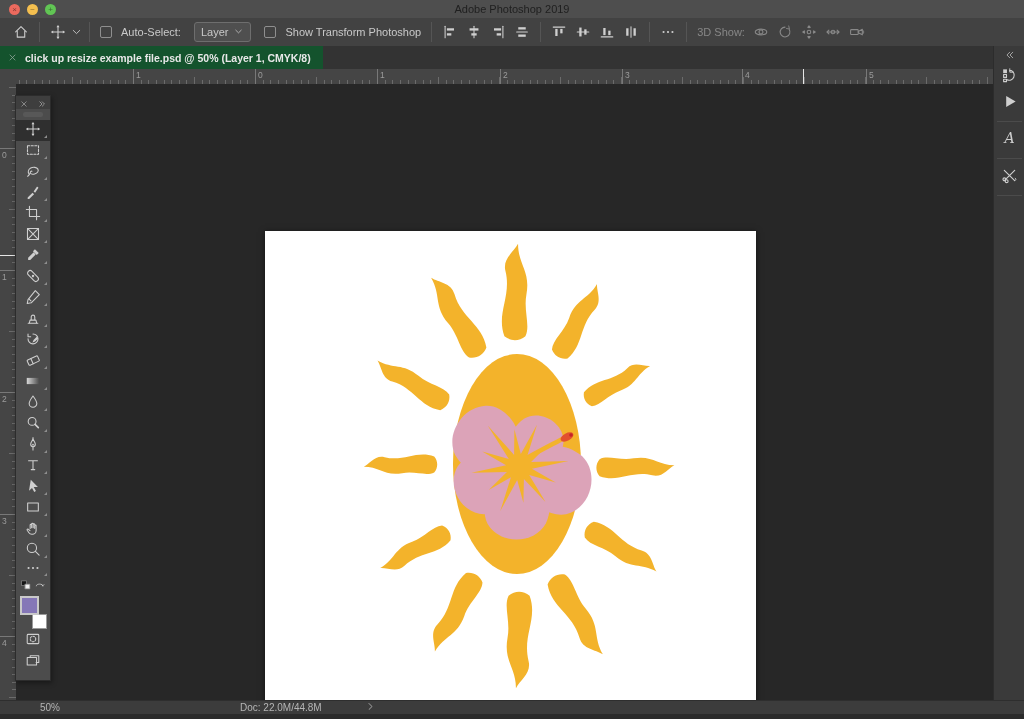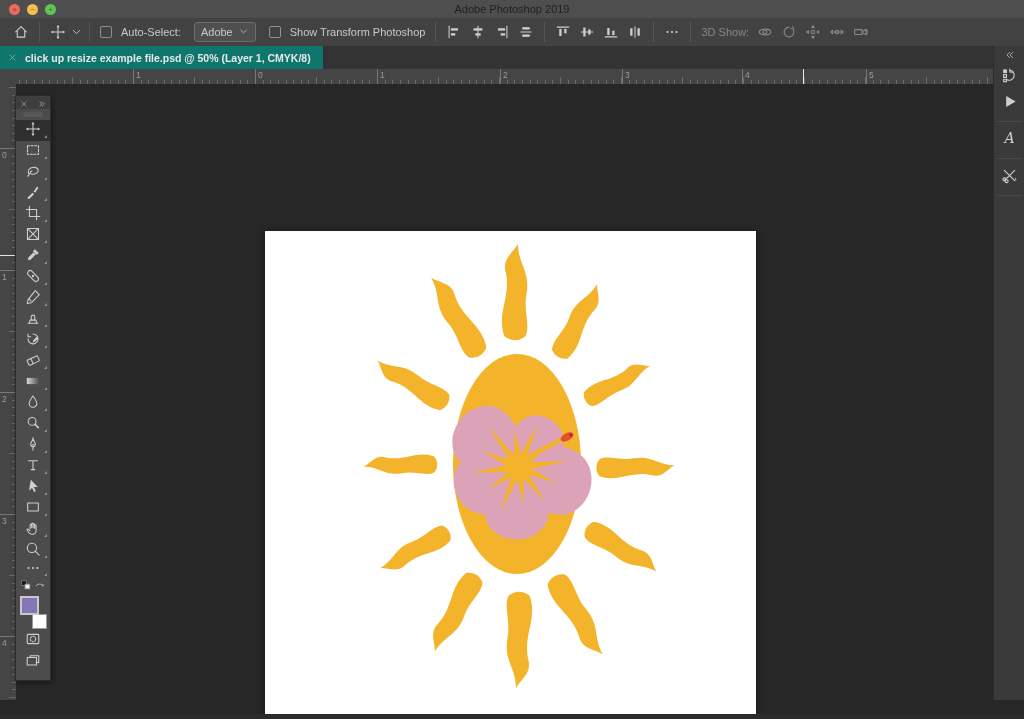--- a/index.html
+++ b/index.html
@@ -19,21 +19,21 @@
   .ob-btn{width:24px;height:24px;display:flex;align-items:center;justify-content:center;flex:none;}
   .ob-group{display:flex;align-items:center;flex:none;}
   .checkbox{width:10px;height:10px;border:1px solid #8f8f8f;border-radius:2px;margin:0 5px 0 4px;flex:none;}
   .dropdown{display:flex;align-items:center;gap:5px;background:#4f4f4f;border:1px solid #6e6e6e;
             border-radius:3px;height:18px;padding:0 6px;margin:0 9px;flex:none;}
   .dropdown svg{width:11px;height:11px;}
   .dim{opacity:.5;}
   .ob-label{margin:0 4px;flex:none;}
   
   .tabbar{position:absolute;left:0;top:46px;width:993px;height:23px;background:#333;border-bottom:1px solid #262626;}
-  .tab{position:absolute;left:0;top:0;height:23px;background:#0f766e;display:inline-flex;align-items:center;
+  .tab{position:absolute;left:0;top:0;height:23px;background:#14532d;display:inline-flex;align-items:center;
        gap:8px;padding:0 12px 0 8px;font-size:10.5px;font-weight:bold;color:#e8e8e8;}
   .tab .tclose svg{width:9px;height:9px;opacity:.65;}
   
   .corner{position:absolute;left:0;top:69px;width:16px;height:15px;background:#454545;
           border-right:1px solid #565656;border-bottom:1px solid #565656;}
   .rulerH{position:absolute;left:16px;top:69px;width:977px;height:15px;background:#454545;
           border-bottom:1px solid #565656;overflow:hidden;}
   .rulerV{position:absolute;left:0;top:84px;width:16px;height:616px;background:#454545;
           border-right:1px solid #565656;overflow:hidden;}
   .ht{position:absolute;bottom:0;width:1px;background:#6b6b6b;}
@@ -118,21 +118,21 @@
       </span>
     <span class="ob-btn" style="width:13px;">
         <svg viewBox="0 0 18 18" fill="none" stroke="#cfcfcf" stroke-width="1.2" stroke-linecap="round" stroke-linejoin="round" width="16" height="16">
           <path d="M4.5 6.8L9 11.2l4.5-4.4"></path>
         </svg>
       </span>
     <span class="ob-sep"></span>
     <span class="checkbox"></span>
     <span class="ob-label">Auto-Select:</span>
     <div class="dropdown">
-      <span>Adobe</span>
+      <span>Layer</span>
       <span><svg viewBox="0 0 18 18" fill="none" stroke="#cfcfcf" stroke-width="1.2" stroke-linecap="round" stroke-linejoin="round" width="16" height="16">
             <path d="M4.5 6.8L9 11.2l4.5-4.4"></path>
           </svg></span>
     </div>
     <span class="checkbox"></span>
     <span class="ob-label">Show Transform Photoshop</span>
     <span class="ob-sep"></span>
     <div class="ob-group" id="alignGroup1">
         <span class="ob-btn">
           <svg viewBox="0 0 18 18" fill="none" stroke="#cfcfcf" stroke-width="1.2" stroke-linecap="round" stroke-linejoin="round" width="16" height="16">
@@ -746,15 +746,22 @@
               <path d="M3.5 3.5l11 11M14.5 3.5l-11 11"></path>
               <circle cx="3.6" cy="13" r="1.5"></circle>
               <circle cx="6" cy="15" r="1.5"></circle>
               <path d="M14.5 14.5l1.5-1.5-1-1" stroke-width="1"></path>
             </svg></span>
         </div>
         <div class="dock-sep"></div>
       </div>
   </div>
 
+  <div class="statusbar">
+    <span class="sb-zoom">50%</span>
+    <span class="sb-doc">Doc: 22.0M/44.8M</span>
+    <span class="sb-chev"><svg viewBox="0 0 18 18" fill="none" stroke="#cfcfcf" stroke-width="1.2" stroke-linecap="round" stroke-linejoin="round" width="16" height="16">
+          <path d="M6 3l6 6-6 6" stroke-width="1.8"></path>
+        </svg></span>
+  </div>
   <div class="bottomstrip"></div>
 
 </div>
 
 </body></html>

